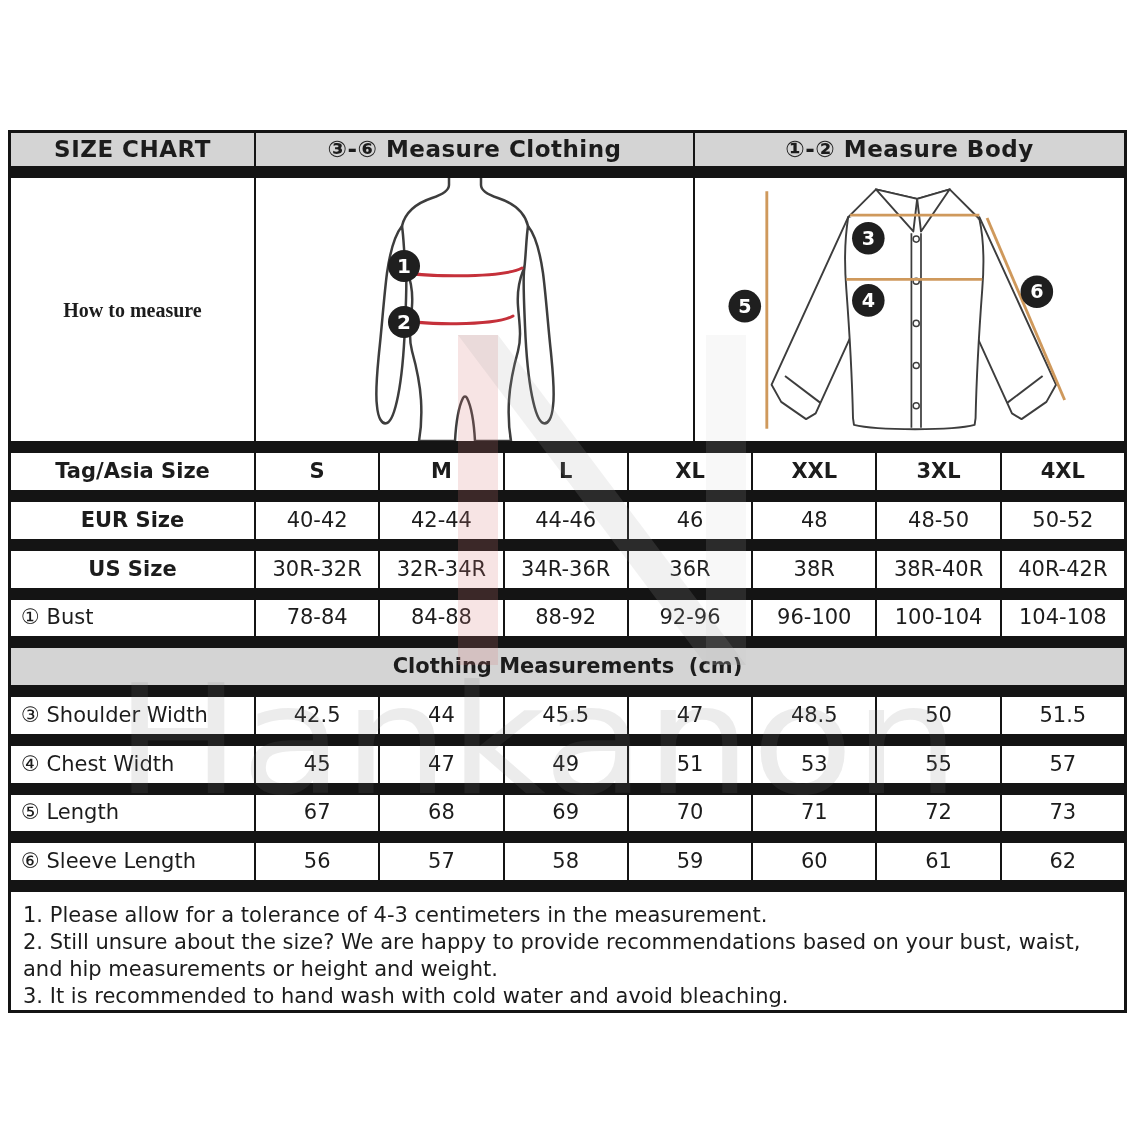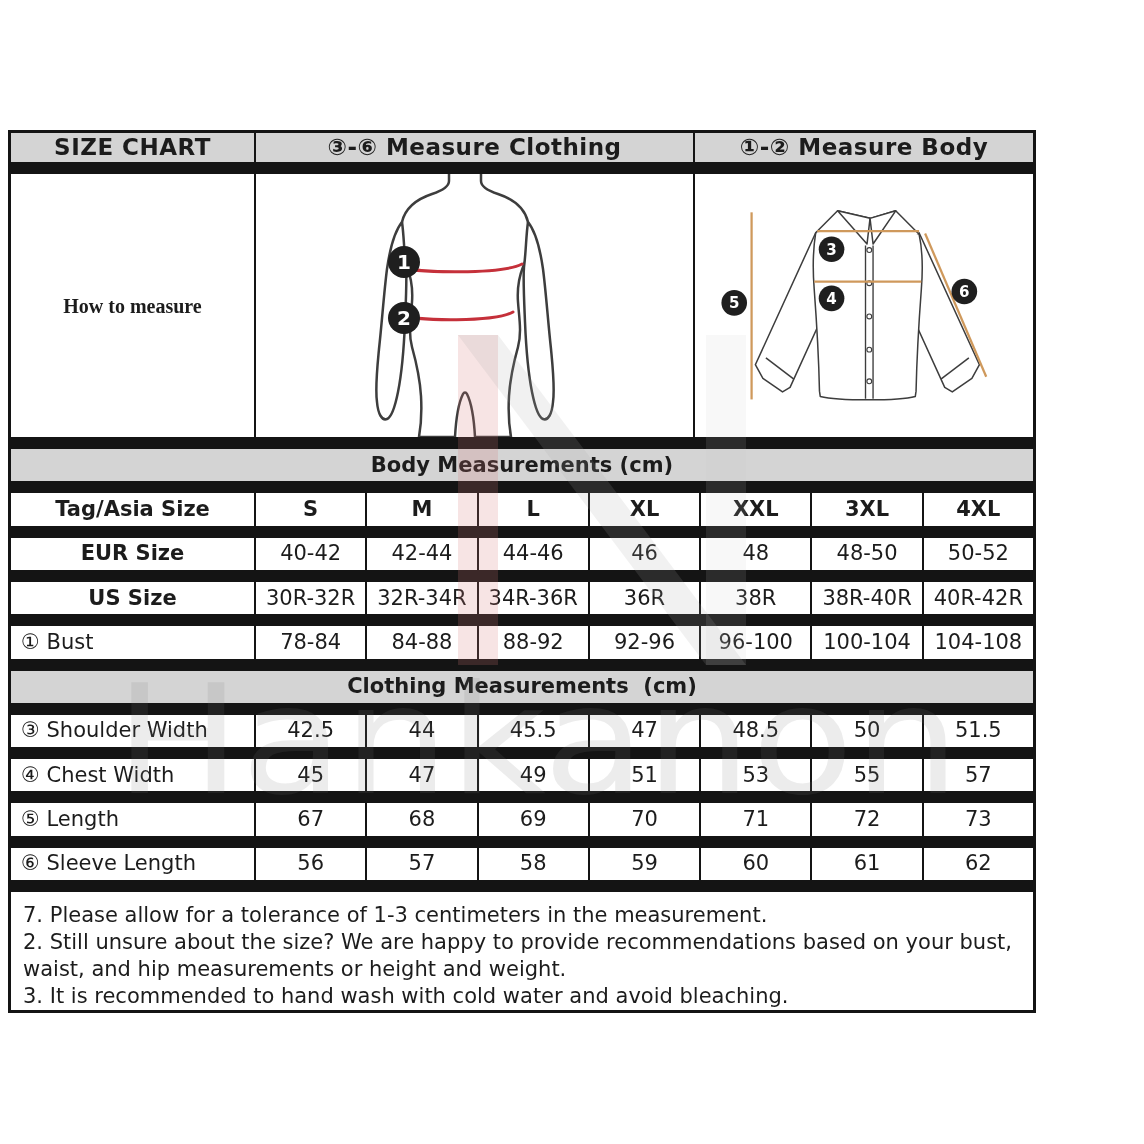--- a/index.html
+++ b/index.html
@@ -2,21 +2,21 @@
 <html><head>
 <meta charset="utf-8">
 <style>
   html,body{margin:0;padding:0;background:#ffffff;}
   *{box-sizing:border-box;}
   .page{
     position:relative;width:1144px;height:1144px;background:#ffffff;
     font-family:"DejaVu Sans","Liberation Sans",sans-serif;color:#1c1c1c;overflow:hidden;
   }
   .sheet{
-    position:absolute;left:8px;top:130px;width:1028px;height:883px;
+    position:absolute;left:8px;top:130px;width:1119px;height:883px;
     border:3px solid #141414;background:#141414;
     display:flex;flex-direction:column;gap:12px;z-index:1;
   }
   .row{display:grid;gap:2px;background:transparent;}
   .r-title{height:38px;grid-template-columns:243px 437px 1fr;}
   .r-measure{height:263px;grid-template-columns:243px 437px 1fr;}
   .r-bar{height:42px;grid-template-columns:1fr;}
   .r-data{height:42px;grid-template-columns:243px repeat(7,1fr);}
   .r-notes{flex:1;grid-template-columns:1fr;}
   .cell{
@@ -139,23 +139,20 @@
             <text class="marker-num" x="52" y="135" text-anchor="middle">5</text>
           </g>
           <g>
             <circle cx="357" cy="113" r="17" fill="#1f1f1f"></circle>
             <text class="marker-num" x="357" y="120" text-anchor="middle">6</text>
           </g>
         </svg>
       </div>
     </div>
 
-    <div class="row r-bar">
-      <div class="cell grey bar-cell">Body Measurements (cm)</div>
-    </div>
 
     <div class="row r-data">
       <div class="cell label-center">Tag/Asia Size</div>
       <div class="cell b">S</div>
       <div class="cell b">M</div>
       <div class="cell b">L</div>
       <div class="cell b">XL</div>
       <div class="cell b">XXL</div>
       <div class="cell b">3XL</div>
       <div class="cell b">4XL</div>
@@ -237,21 +234,21 @@
       <div class="cell">57</div>
       <div class="cell">58</div>
       <div class="cell">59</div>
       <div class="cell">60</div>
       <div class="cell">61</div>
       <div class="cell">62</div>
     </div>
 
     <div class="row r-notes">
       <div class="cell notes-cell">
-        <div class="note-line">7. Please allow for a tolerance of 1-3 centimeters in the measurement.</div>
+        <div class="note-line">1. Please allow for a tolerance of 4-3 centimeters in the measurement.</div>
         <div class="note-line">2. Still unsure about the size? We are happy to provide recommendations based on your bust, waist, and hip measurements or height and weight.</div>
         <div class="note-line">3. It is recommended to hand wash with cold water and avoid bleaching.</div>
       </div>
     </div>
 
   </div>
 
   <svg class="wm wm-n" viewBox="0 0 300 330">
     <rect x="8" y="0" width="40" height="330" fill="rgba(214,120,120,0.20)"></rect>
     <polygon points="8,0 48,0 296,330 256,330" fill="rgba(170,170,170,0.16)"></polygon>

